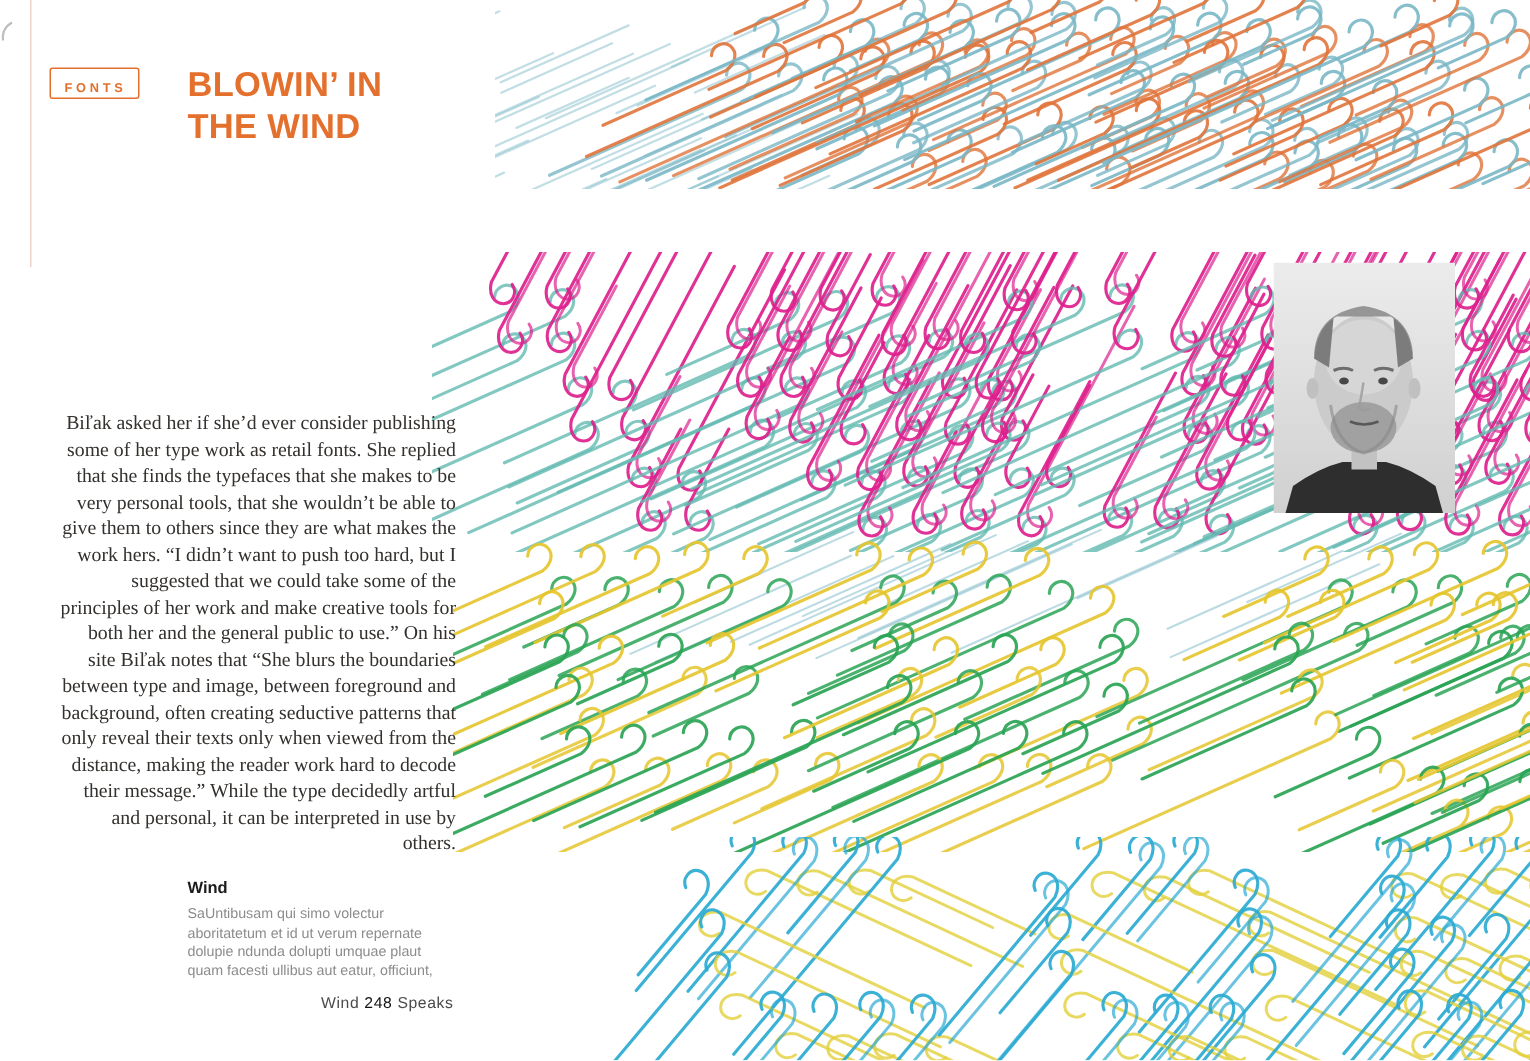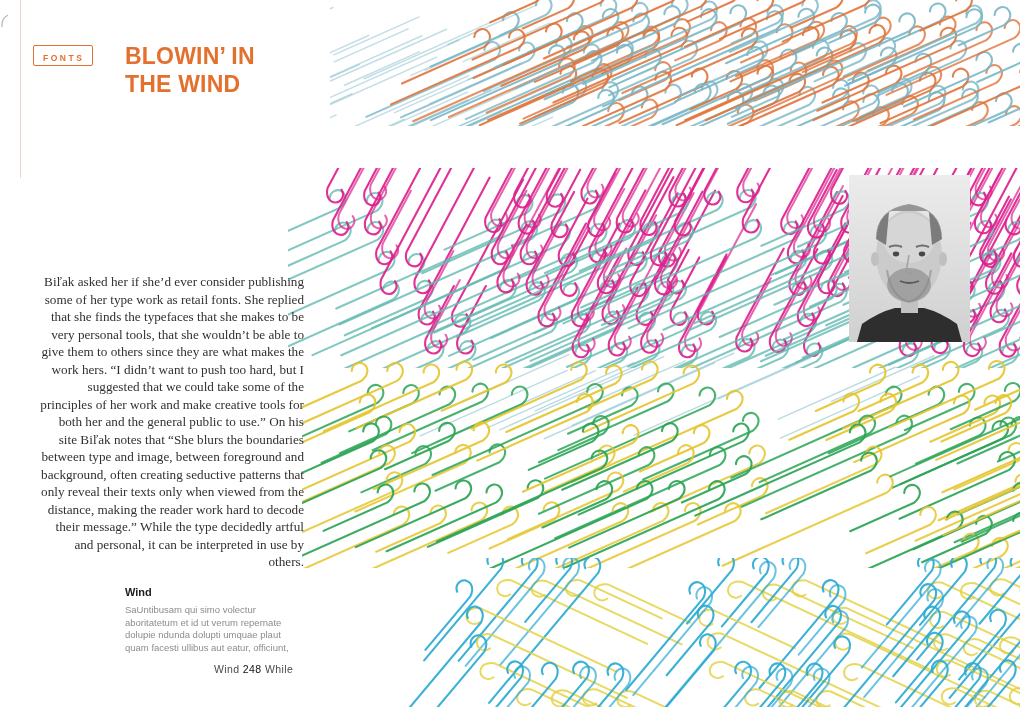--- a/index.html
+++ b/index.html
@@ -816,16 +816,16 @@
   <div id="body-copy" class="abs">Biľak asked her if she’d ever consider publishing some of her type work as retail fonts. She replied that she finds the typefaces that she makes to be very personal tools, that she wouldn’t be able to give them to others since they are what makes the work hers. “I didn’t want to push too hard, but I suggested that we could take some of the principles of her work and make creative tools for both her and the general public to use.” On his site Biľak notes that “She blurs the boundaries between type and image, between foreground and background, often creating seductive patterns that only reveal their texts only when viewed from the distance, making the reader work hard to decode their message.” While the type decidedly artful and personal, it can be interpreted in use by others.</div>
 
   <div id="caption" class="abs">
     <div id="caption-title">Wind</div>
     <div id="caption-body">SaUntibusam qui simo volectur aboritatetum et id ut verum repernate dolupie ndunda dolupti umquae plaut quam facesti ullibus aut eatur, officiunt,</div>
   </div>
 
   <div id="footer" class="abs">
     <span>Wind</span>
     <span class="pagenum">248</span>
-    <span>While</span>
+    <span>Speaks</span>
   </div>
 
 </div>
 
 </body></html>

